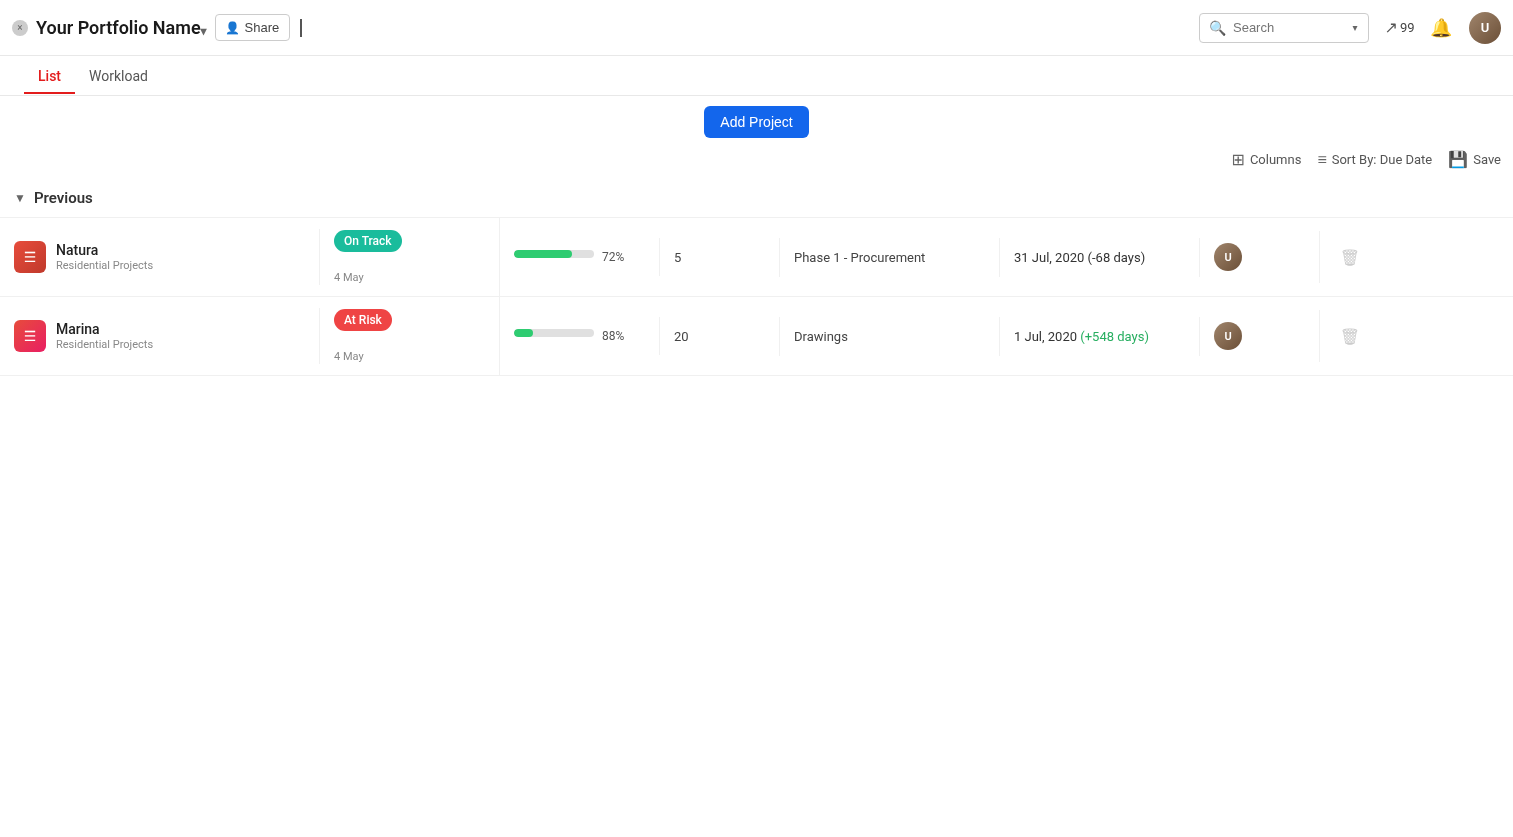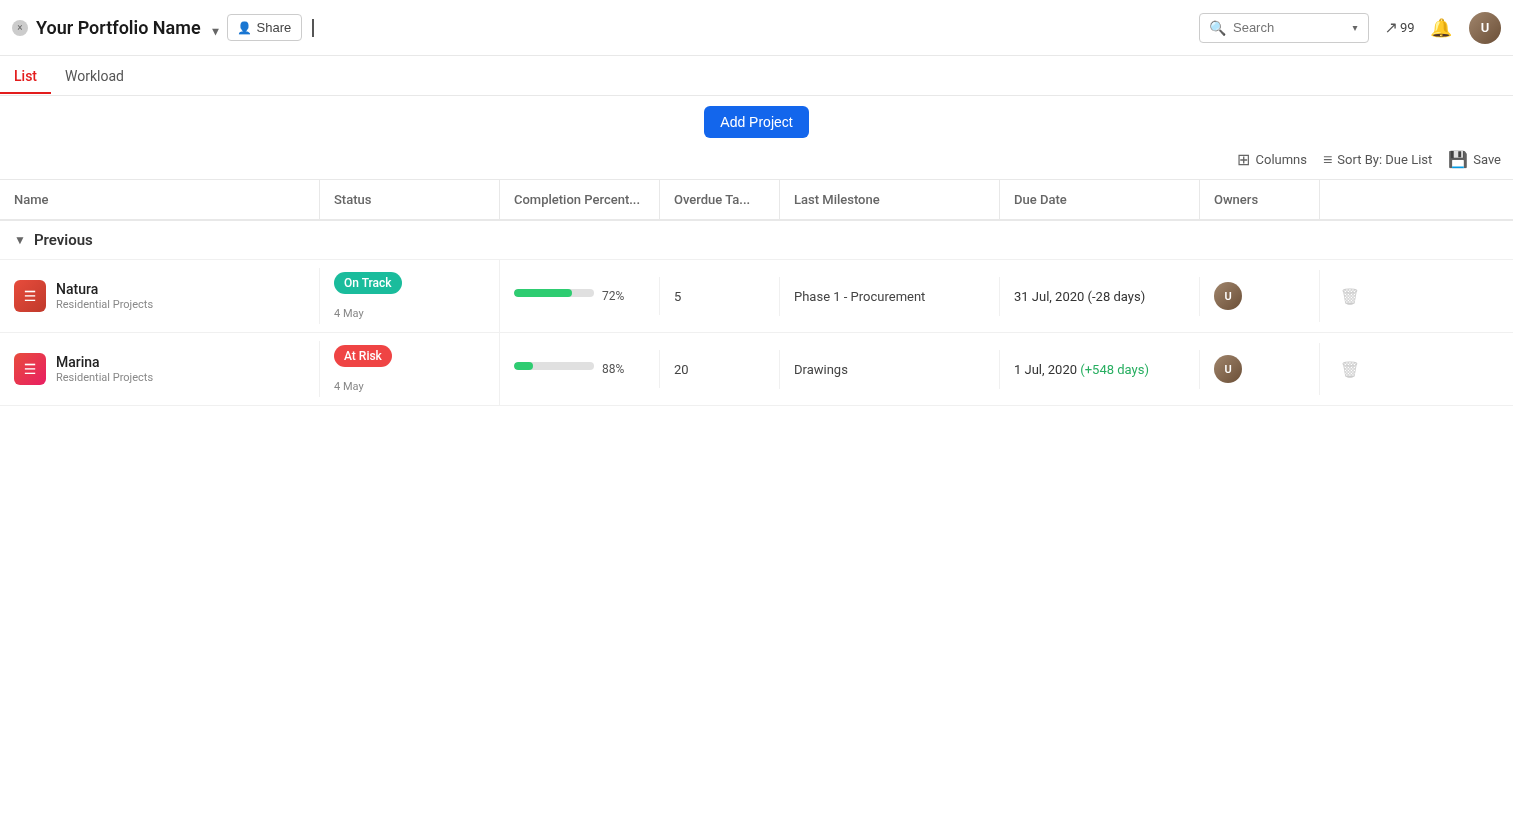--- a/index.html
+++ b/index.html
@@ -26,21 +26,21 @@
       cursor: pointer;
       display: flex; align-items: center; justify-content: center;
       font-size: 10px; color: #666;
     }
     .portfolio-title {
       font-size: 18px;
       font-weight: 600;
       color: #1a1a1a;
       display: flex;
       align-items: flex-end;
-      gap: 12px;
+      gap: 0;
       cursor: pointer;
     }
     .portfolio-title .chevron {
       font-size: 12px;
       color: #666;
     }
     .share-btn {
       display: flex;
       align-items: center;
       gap: 4px;
@@ -106,21 +106,21 @@
       display: flex; align-items: center; justify-content: center;
       color: #fff;
       font-size: 13px;
       font-weight: 600;
     }
 
     
     .tabs {
       display: flex;
       align-items: center;
-      padding: 0 0;
+      padding: 0 24px;
       border-bottom: 1px solid #e8e8e8;
       height: 40px;
     }
     .tab {
       padding: 10px 14px;
       cursor: pointer;
       font-size: 14px;
       color: #555;
       position: relative;
     }
@@ -239,21 +239,21 @@
 
     
     .status-badge {
       display: inline-block;
       padding: 4px 10px;
       border-radius: 12px;
       font-size: 12px;
       font-weight: 500;
       color: #fff;
     }
-    .status-date { font-size: 11px; color: #888; margin-top: 13px; }
+    .status-date { font-size: 11px; color: #888; margin-top: 19px; }
 
     
     .progress-cell { display: flex; align-items: flex-start; gap: 8px; }
     .progress-bar-bg {
       width: 80px; height: 8px;
       background: #e0e0e0;
       border-radius: 4px;
       overflow: hidden;
       flex-shrink: 0;
     }
@@ -349,41 +349,31 @@
   <button class="add-project-btn">
     <span>Add Project</span>
   </button>
   <div class="toolbar-right">
     <div class="toolbar-action">
       <span class="icon">⊞</span>
       <span>Columns</span>
     </div>
     <div class="toolbar-action">
       <span class="icon">≡</span>
-      <span>Sort By: Due List</span>
+      <span>Sort By: Due Date</span>
     </div>
     <div class="toolbar-action">
       <span class="icon">💾</span>
       <span>Save</span>
     </div>
   </div>
 </div>
 
 <div class="table-container">
 
-  <div class="table-header">
-    <div class="th">Name</div>
-    <div class="th">Status</div>
-    <div class="th">Completion Percent...</div>
-    <div class="th">Overdue Ta...</div>
-    <div class="th">Last Milestone</div>
-    <div class="th">Due Date</div>
-    <div class="th">Owners</div>
-    <div class="th"></div>
-  </div>
 
   <div class="group-header">
     <span class="group-chevron">▼</span>
     <span>Previous</span>
   </div>
 
   <div class="table-row">
     <div class="td">
       <div class="project-name-cell">
         <div class="project-icon" style="background: linear-gradient(135deg, #e74c3c, #c0392b);">
@@ -407,21 +397,21 @@
         <span class="progress-pct">72%</span>
       </div>
     </div>
     <div class="td">
       <span>5</span>
     </div>
     <div class="td">
       <span>Phase 1 - Procurement</span>
     </div>
     <div class="td">
-      <span class="due-date-normal">31 Jul, 2020 <span style="color:#333;">(-28 days)</span></span>
+      <span class="due-date-normal">31 Jul, 2020 <span style="color:#333;">(-68 days)</span></span>
     </div>
     <div class="td">
       <div class="owner-avatar">U</div>
     </div>
     <div class="td">
       <div class="delete-icon">🗑</div>
     </div>
   </div>
 
   <div class="table-row">

